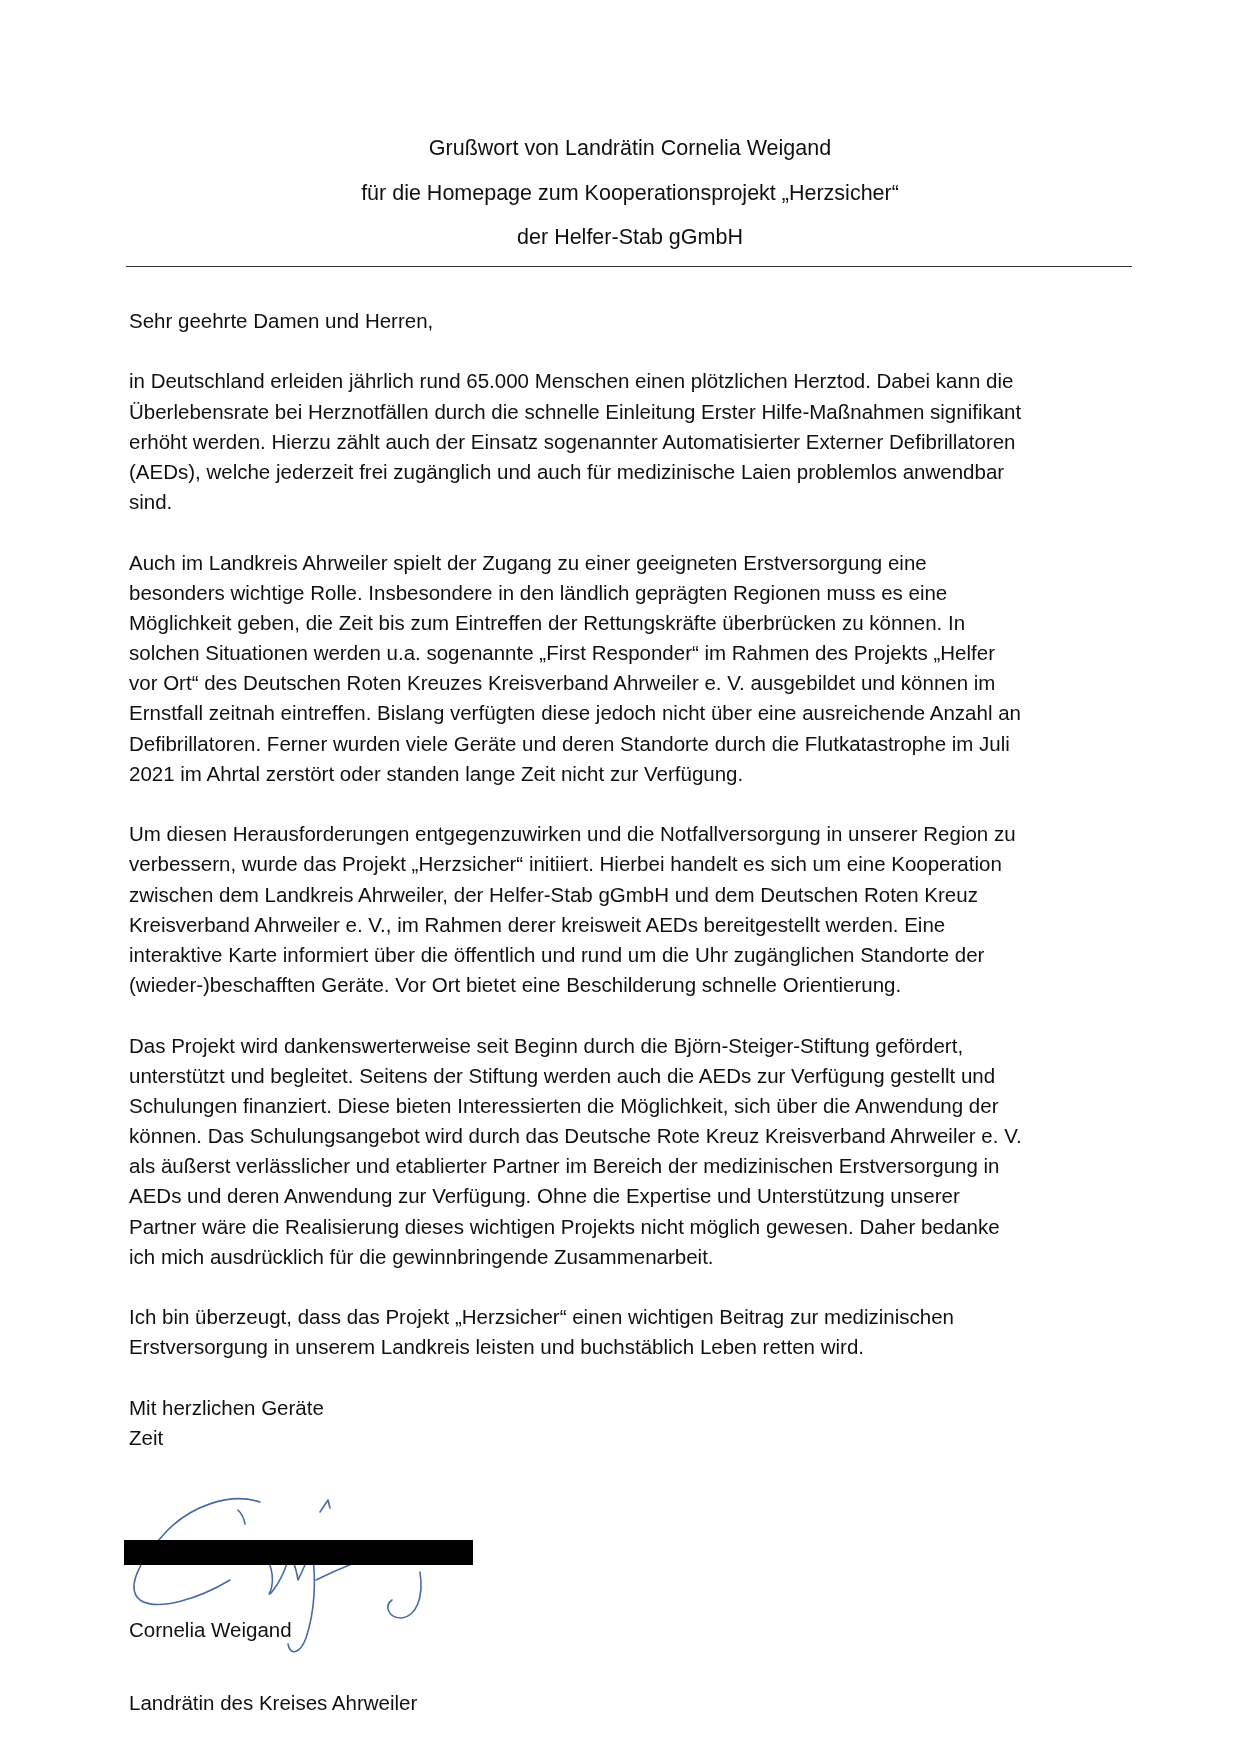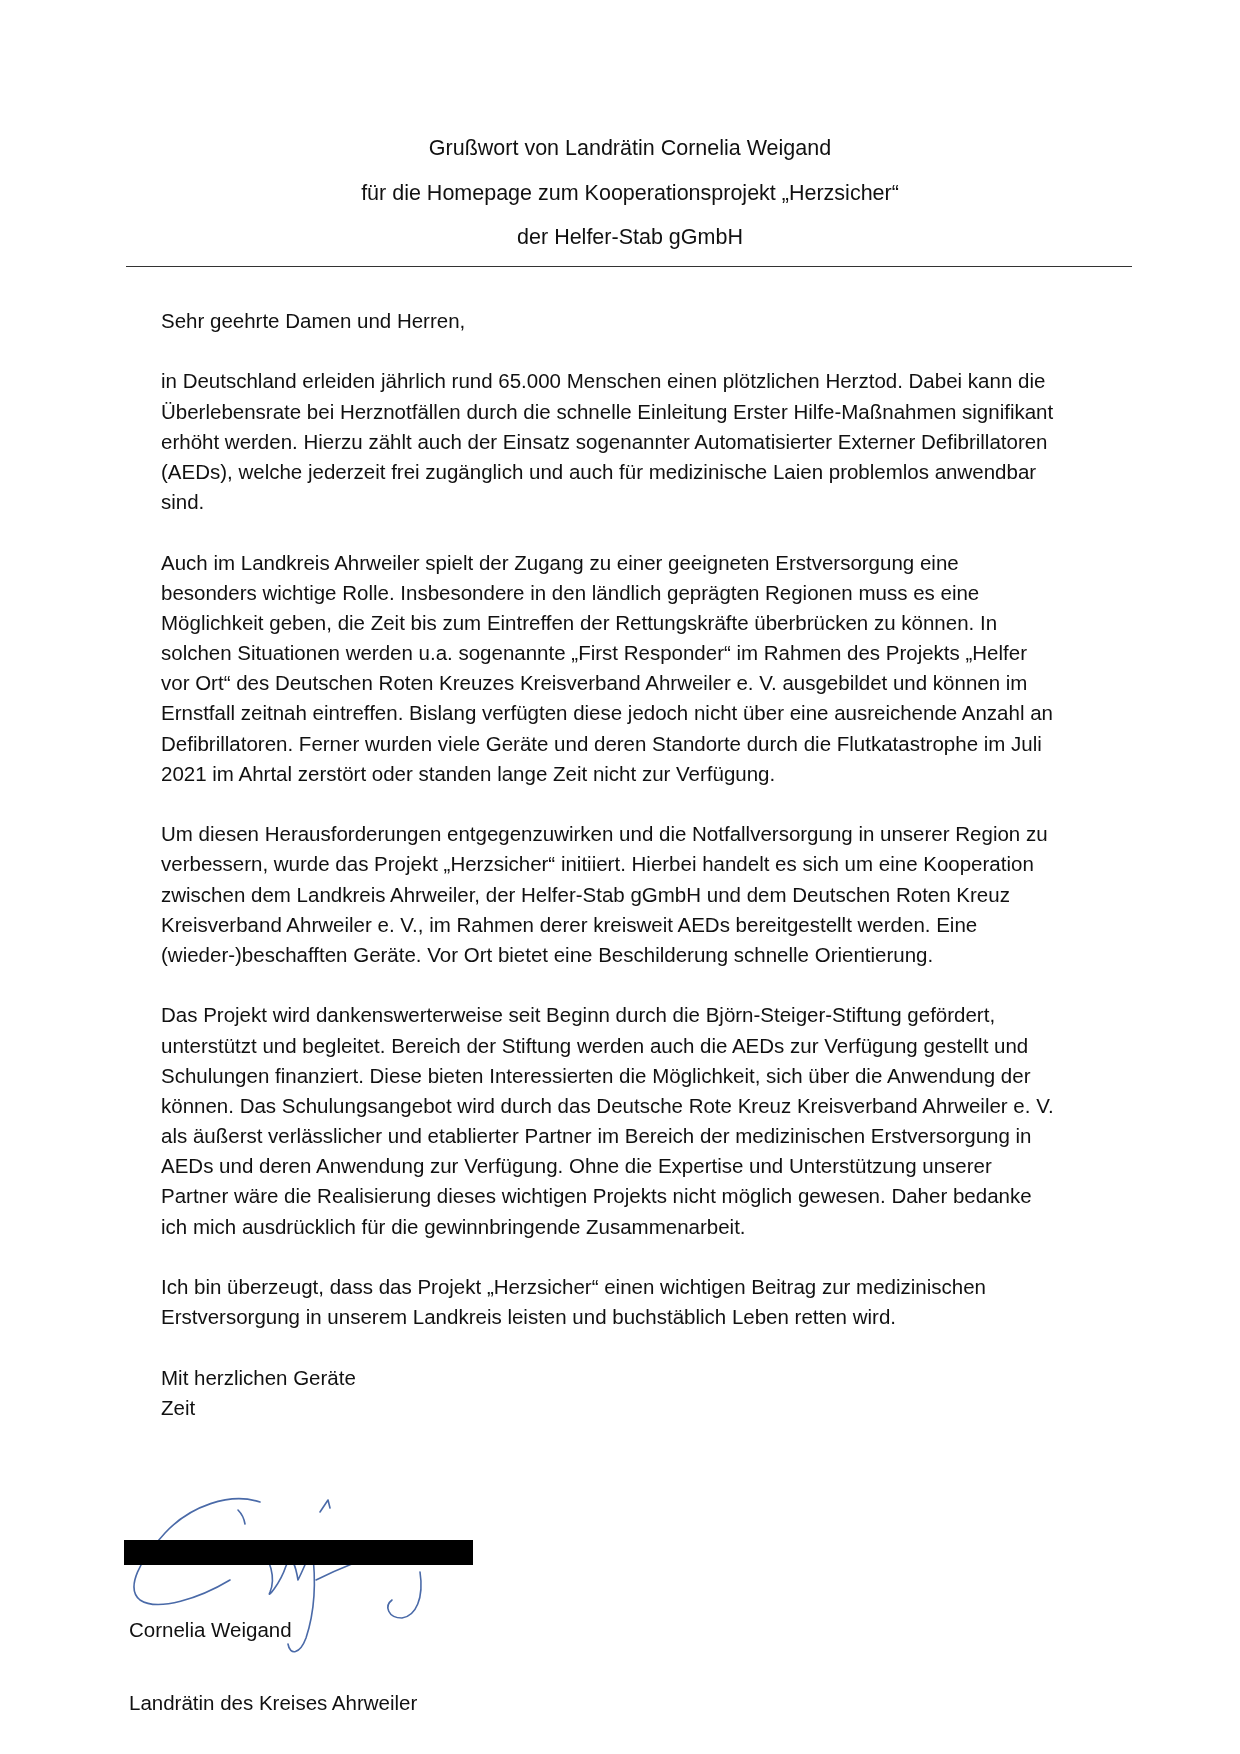--- a/index.html
+++ b/index.html
@@ -47,21 +47,20 @@
       position: absolute;
       left: 129px;
       top: 306px;
       width: 1010px;
       font-size: 20.5px;
       line-height: 30.2px;
     }
     .body .line {
       white-space: nowrap;
       height: 30.2px;
-      margin-left: 32px;
     }
     .body .gap {
       height: 30.2px;
     }
     .redaction {
       position: absolute;
       left: 124px;
       top: 1540px;
       width: 349px;
       height: 25px;
@@ -120,27 +119,28 @@
       <div class="line">Defibrillatoren. Ferner wurden viele Geräte und deren Standorte durch die Flutkatastrophe im Juli</div>
       <div class="line">2021 im Ahrtal zerstört oder standen lange Zeit nicht zur Verfügung.</div>
     </div>
     <div class="gap"></div>
 
     <div>
       <div class="line">Um diesen Herausforderungen entgegenzuwirken und die Notfallversorgung in unserer Region zu</div>
       <div class="line">verbessern, wurde das Projekt „Herzsicher“ initiiert. Hierbei handelt es sich um eine Kooperation</div>
       <div class="line">zwischen dem Landkreis Ahrweiler, der Helfer-Stab gGmbH und dem Deutschen Roten Kreuz</div>
       <div class="line">Kreisverband Ahrweiler e. V., im Rahmen derer kreisweit AEDs bereitgestellt werden. Eine</div>
+      <div class="line">interaktive Karte informiert über die öffentlich und rund um die Uhr zugänglichen Standorte der</div>
       <div class="line">(wieder-)beschafften Geräte. Vor Ort bietet eine Beschilderung schnelle Orientierung.</div>
     </div>
     <div class="gap"></div>
 
     <div>
       <div class="line">Das Projekt wird dankenswerterweise seit Beginn durch die Björn-Steiger-Stiftung gefördert,</div>
-      <div class="line">unterstützt und begleitet. Bereich der Stiftung werden auch die AEDs zur Verfügung gestellt und</div>
+      <div class="line">unterstützt und begleitet. Seitens der Stiftung werden auch die AEDs zur Verfügung gestellt und</div>
       <div class="line">Schulungen finanziert. Diese bieten Interessierten die Möglichkeit, sich über die Anwendung der</div>
       <div class="line">können. Das Schulungsangebot wird durch das Deutsche Rote Kreuz Kreisverband Ahrweiler e. V.</div>
       <div class="line">als äußerst verlässlicher und etablierter Partner im Bereich der medizinischen Erstversorgung in</div>
       <div class="line">AEDs und deren Anwendung zur Verfügung. Ohne die Expertise und Unterstützung unserer</div>
       <div class="line">Partner wäre die Realisierung dieses wichtigen Projekts nicht möglich gewesen. Daher bedanke</div>
       <div class="line">ich mich ausdrücklich für die gewinnbringende Zusammenarbeit.</div>
     </div>
     <div class="gap"></div>
 
     <div>

